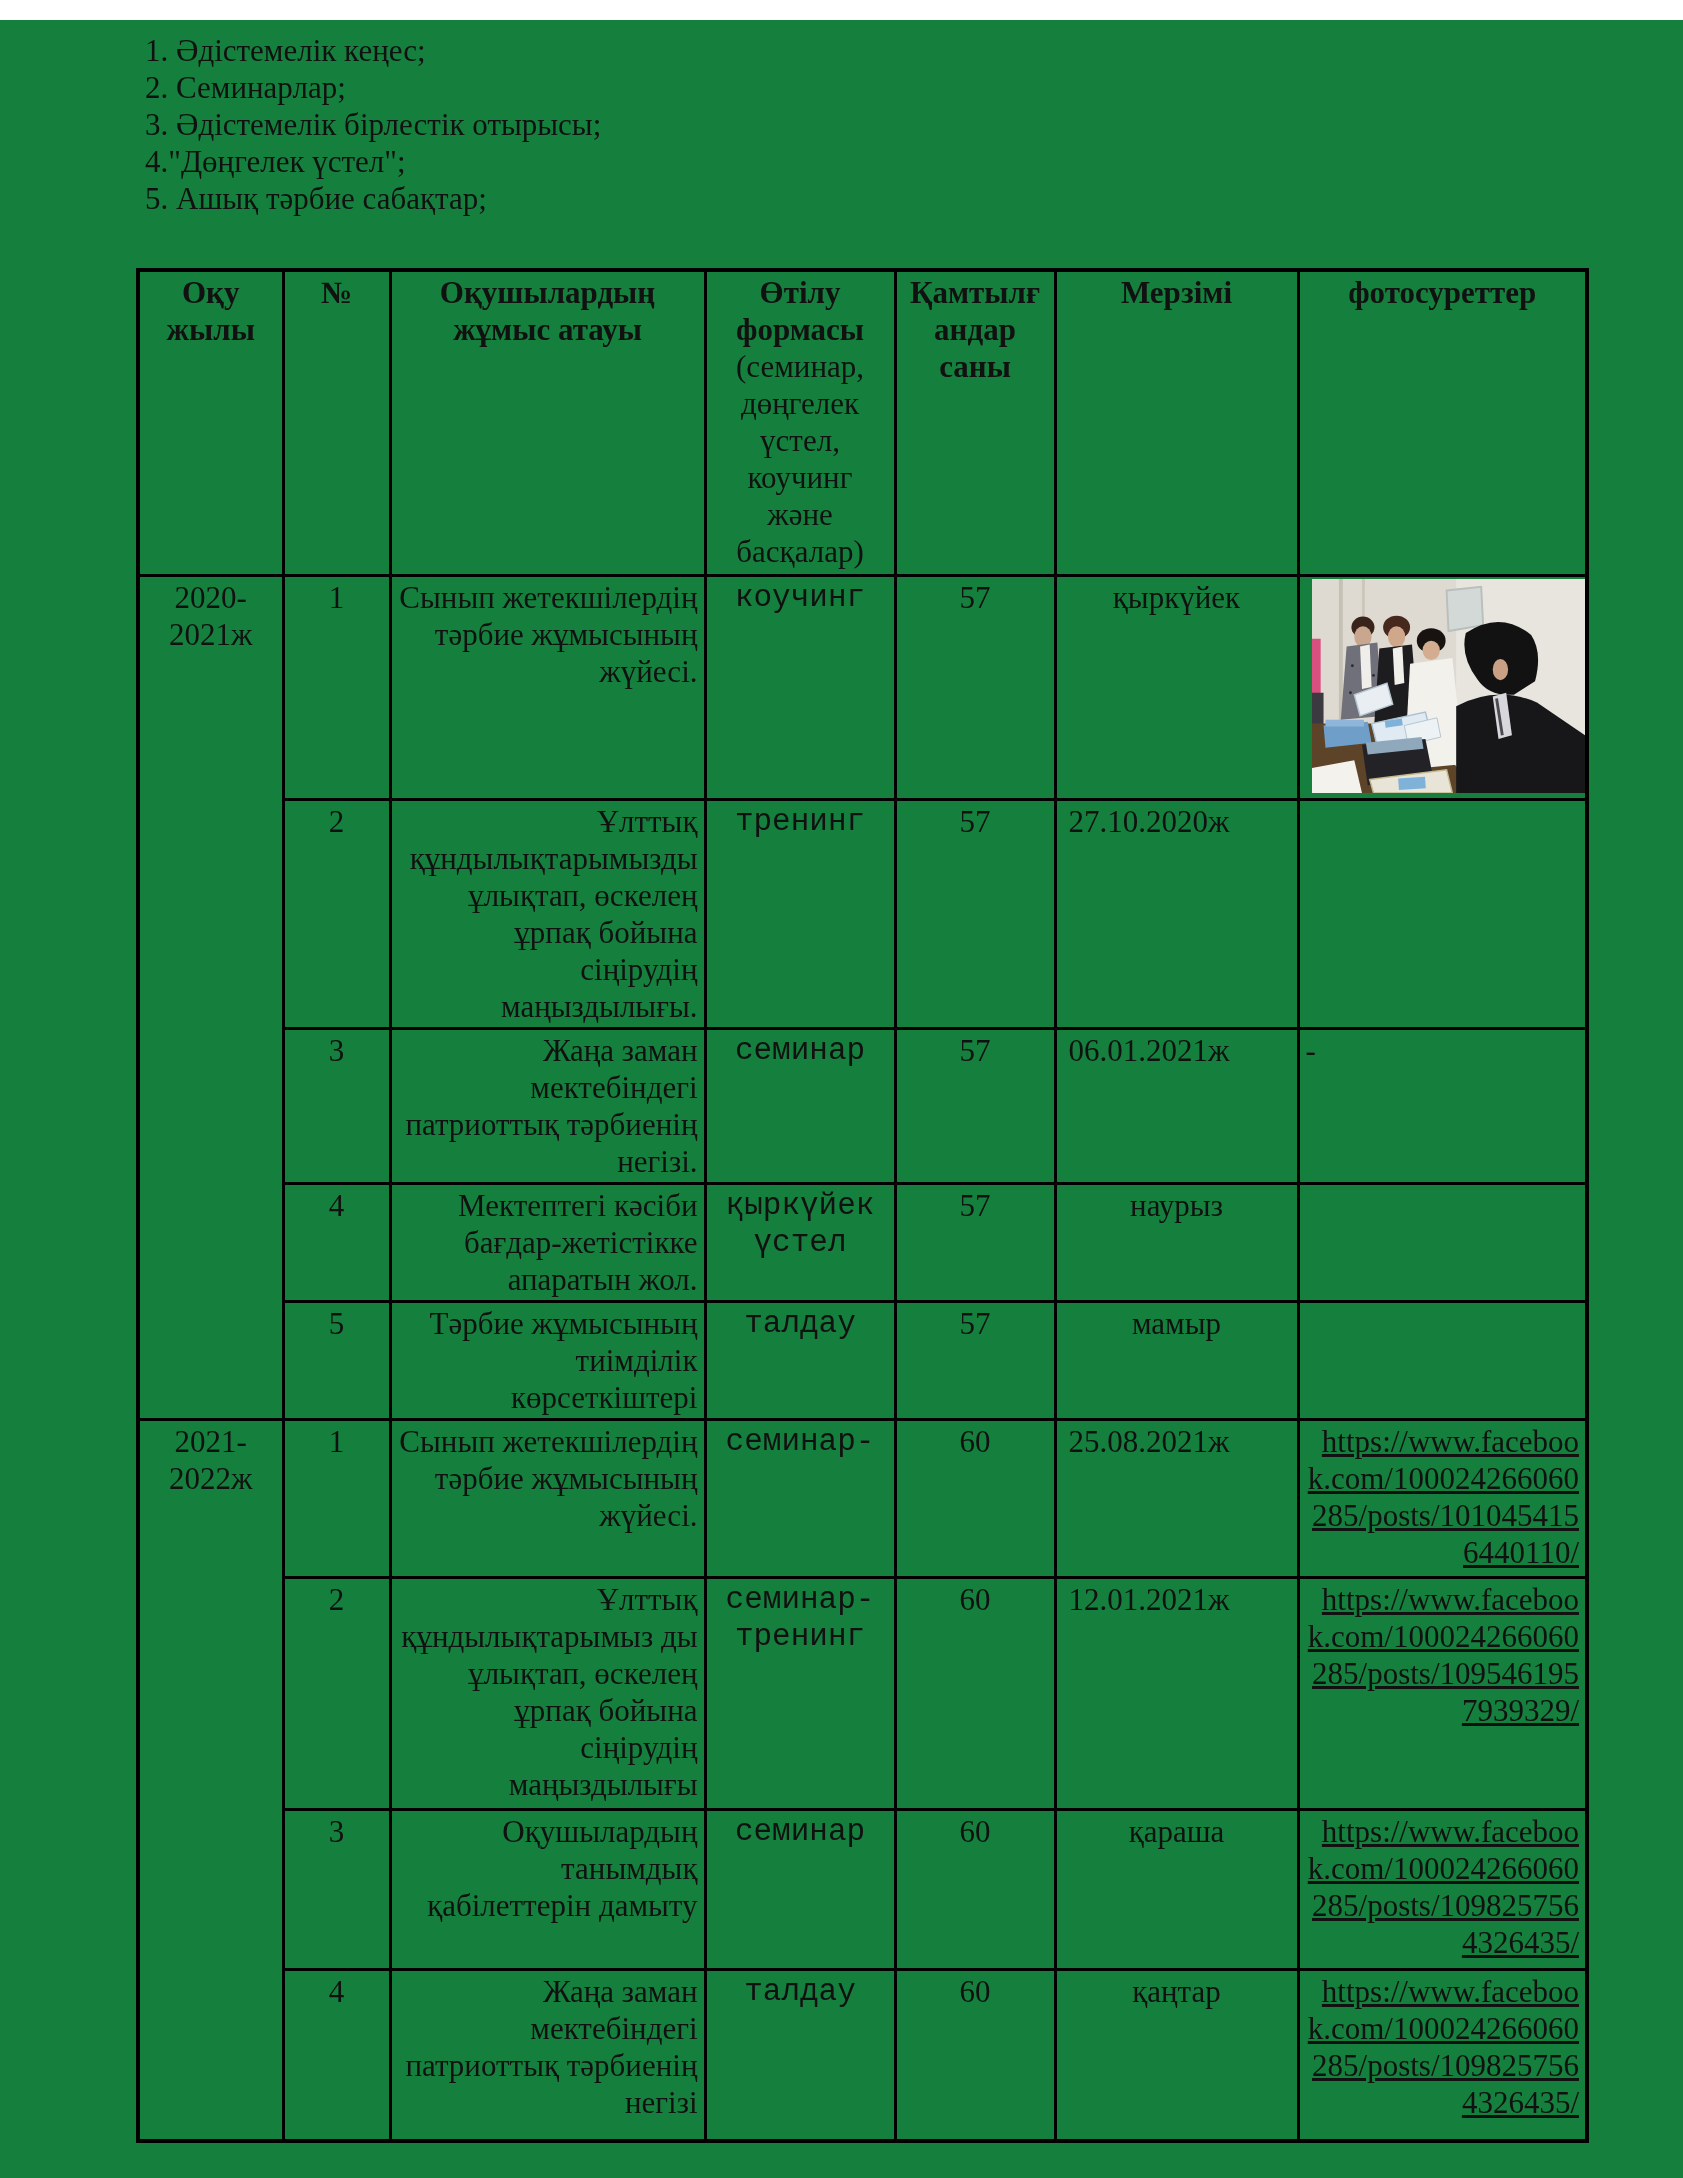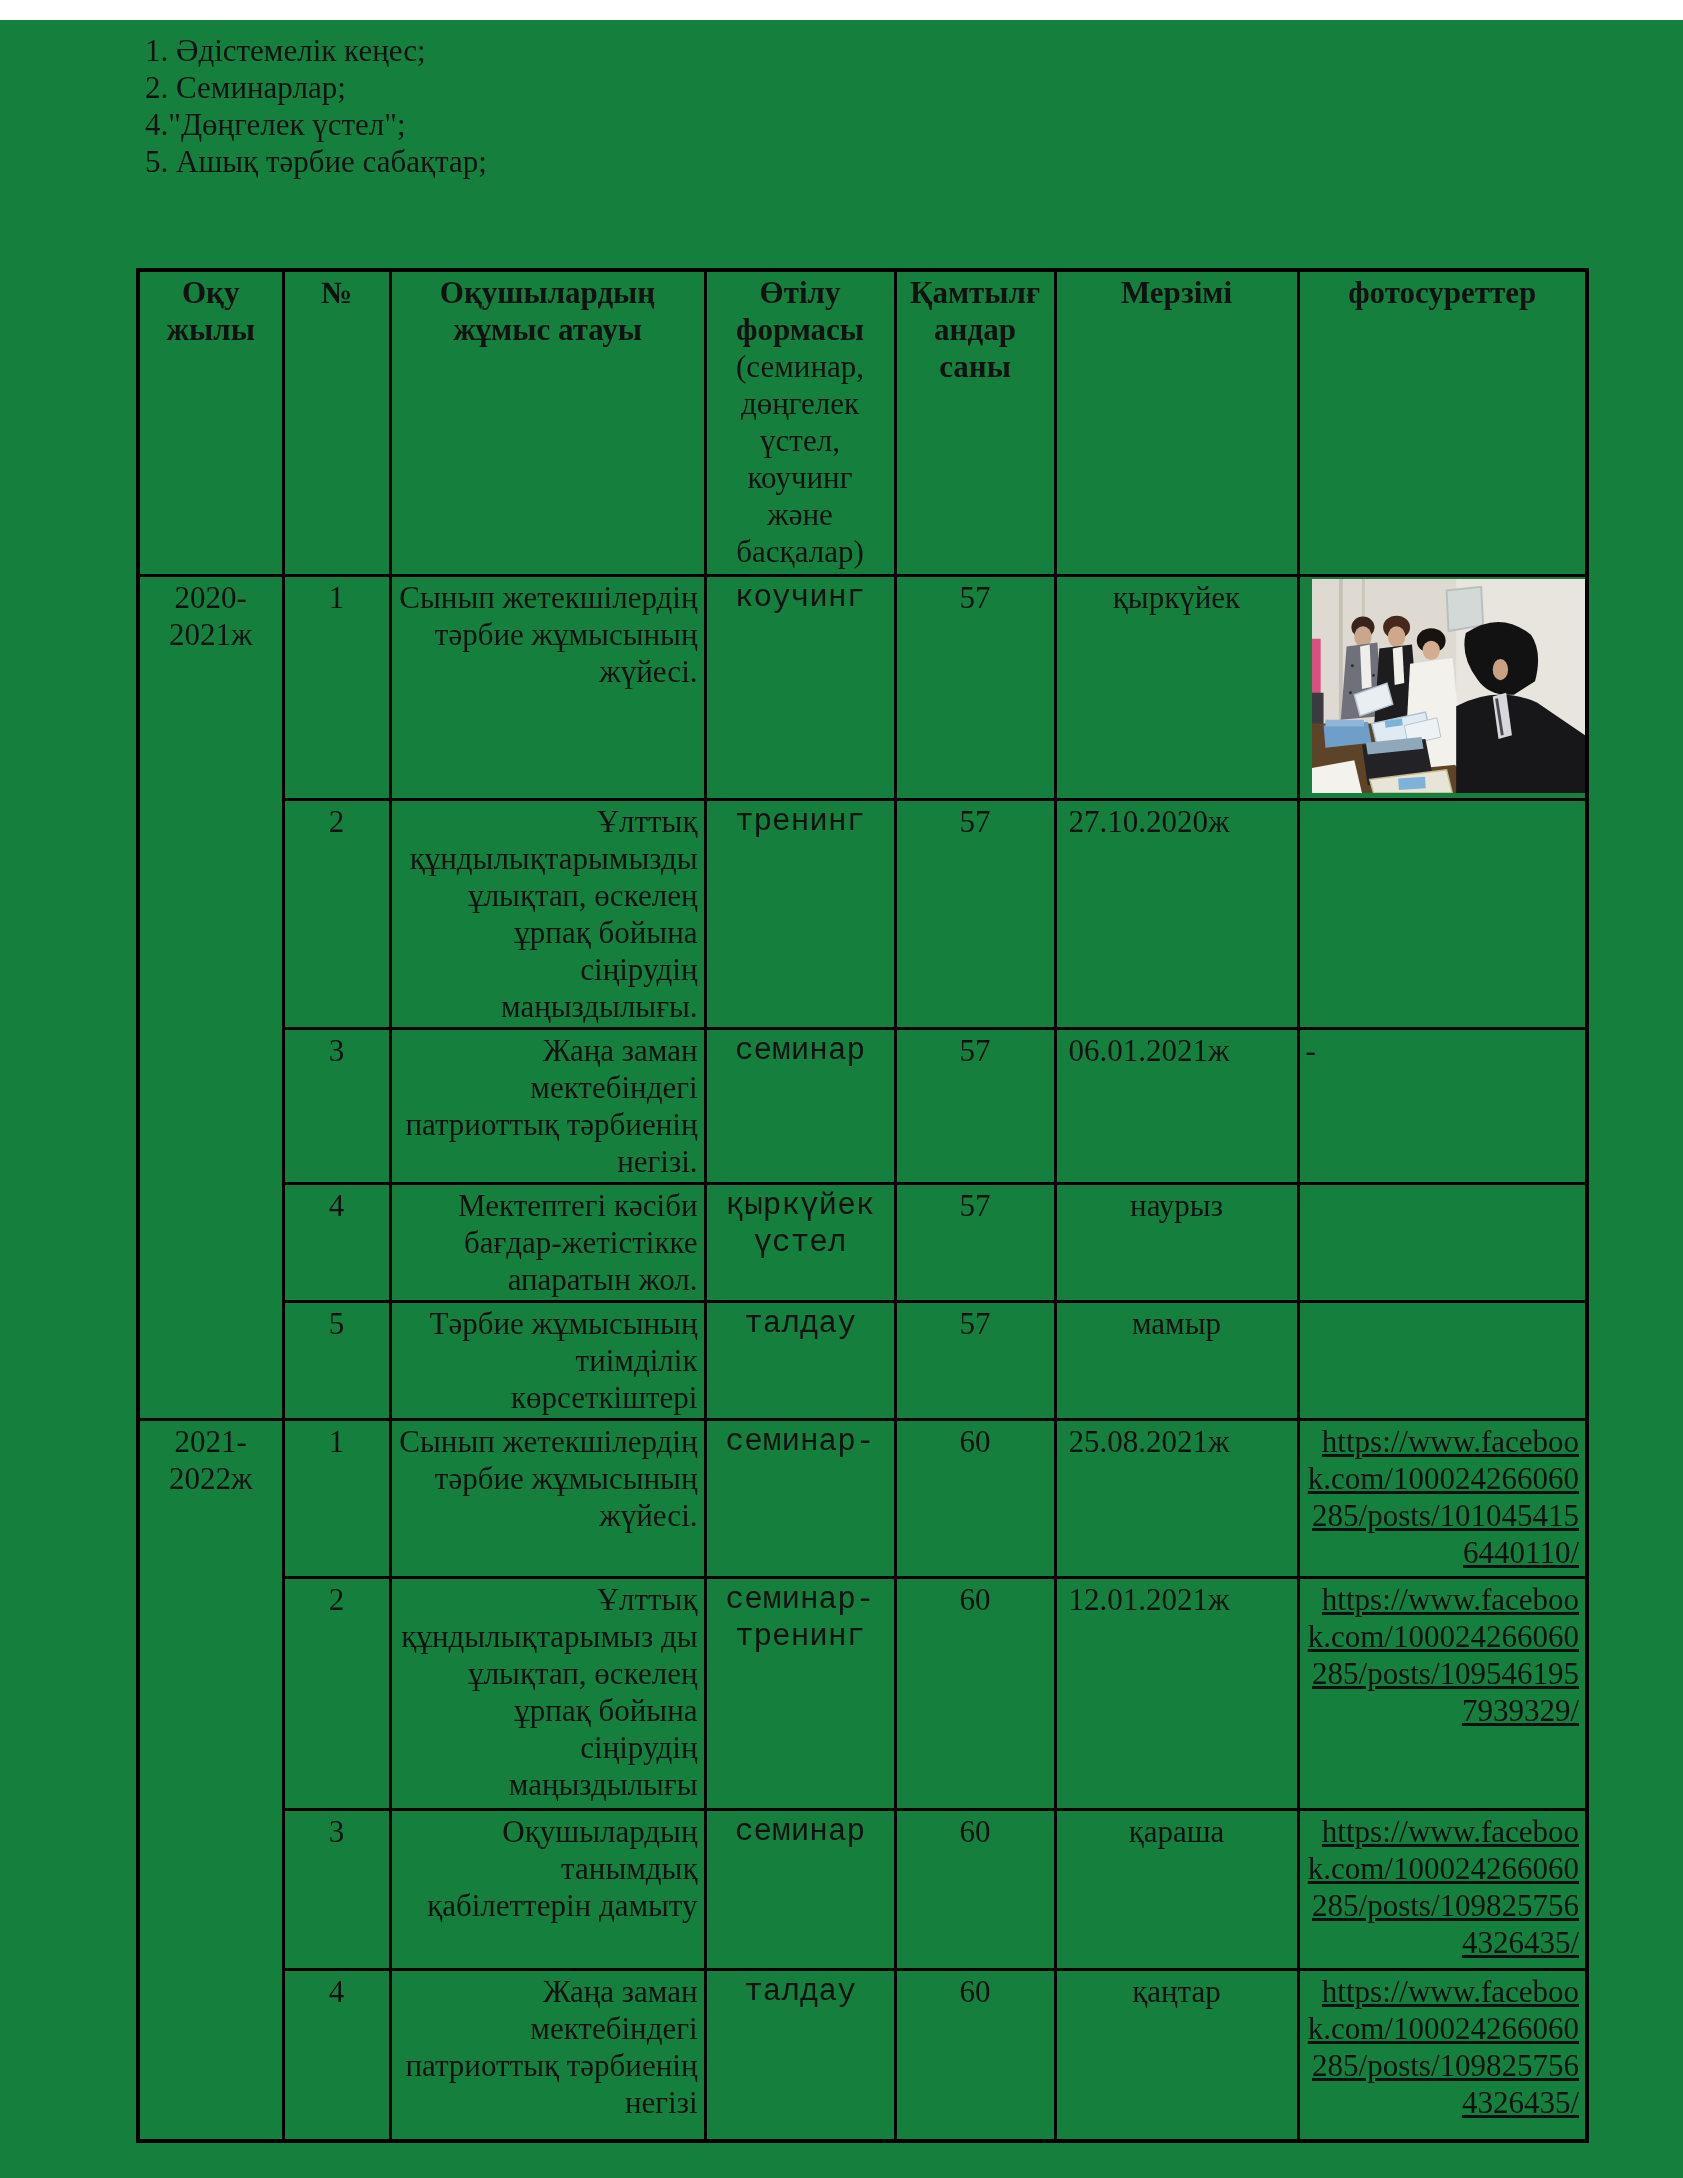--- a/index.html
+++ b/index.html
@@ -29,20 +29,21 @@
   .photo-wrap svg{display:block;margin-left:6px;}
 </style>
 </head>
 <body>
 
 <div class="page">
 
   <div class="intro">
     <div class="intro-line">1. Әдістемелік кеңес;</div>
     <div class="intro-line">2. Семинарлар;</div>
+    <div class="intro-line">3. Әдістемелік бірлестік отырысы;</div>
     <div class="intro-line">4."Дөңгелек үстел";</div>
     <div class="intro-line">5. Ашық тәрбие сабақтар;</div>
   </div>
 
   <table class="activities">
     <colgroup>
       <col style="width:145px">
         <col style="width:107px">
         <col style="width:315px">
       <col style="width:190px">

